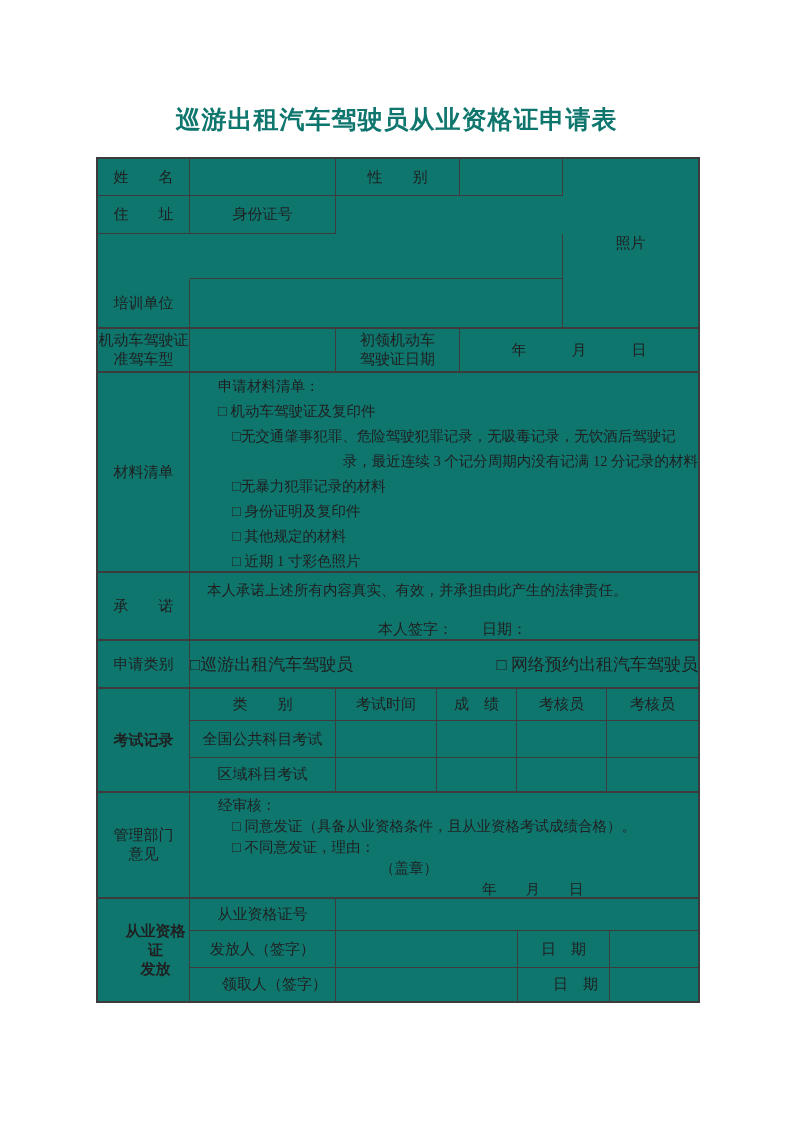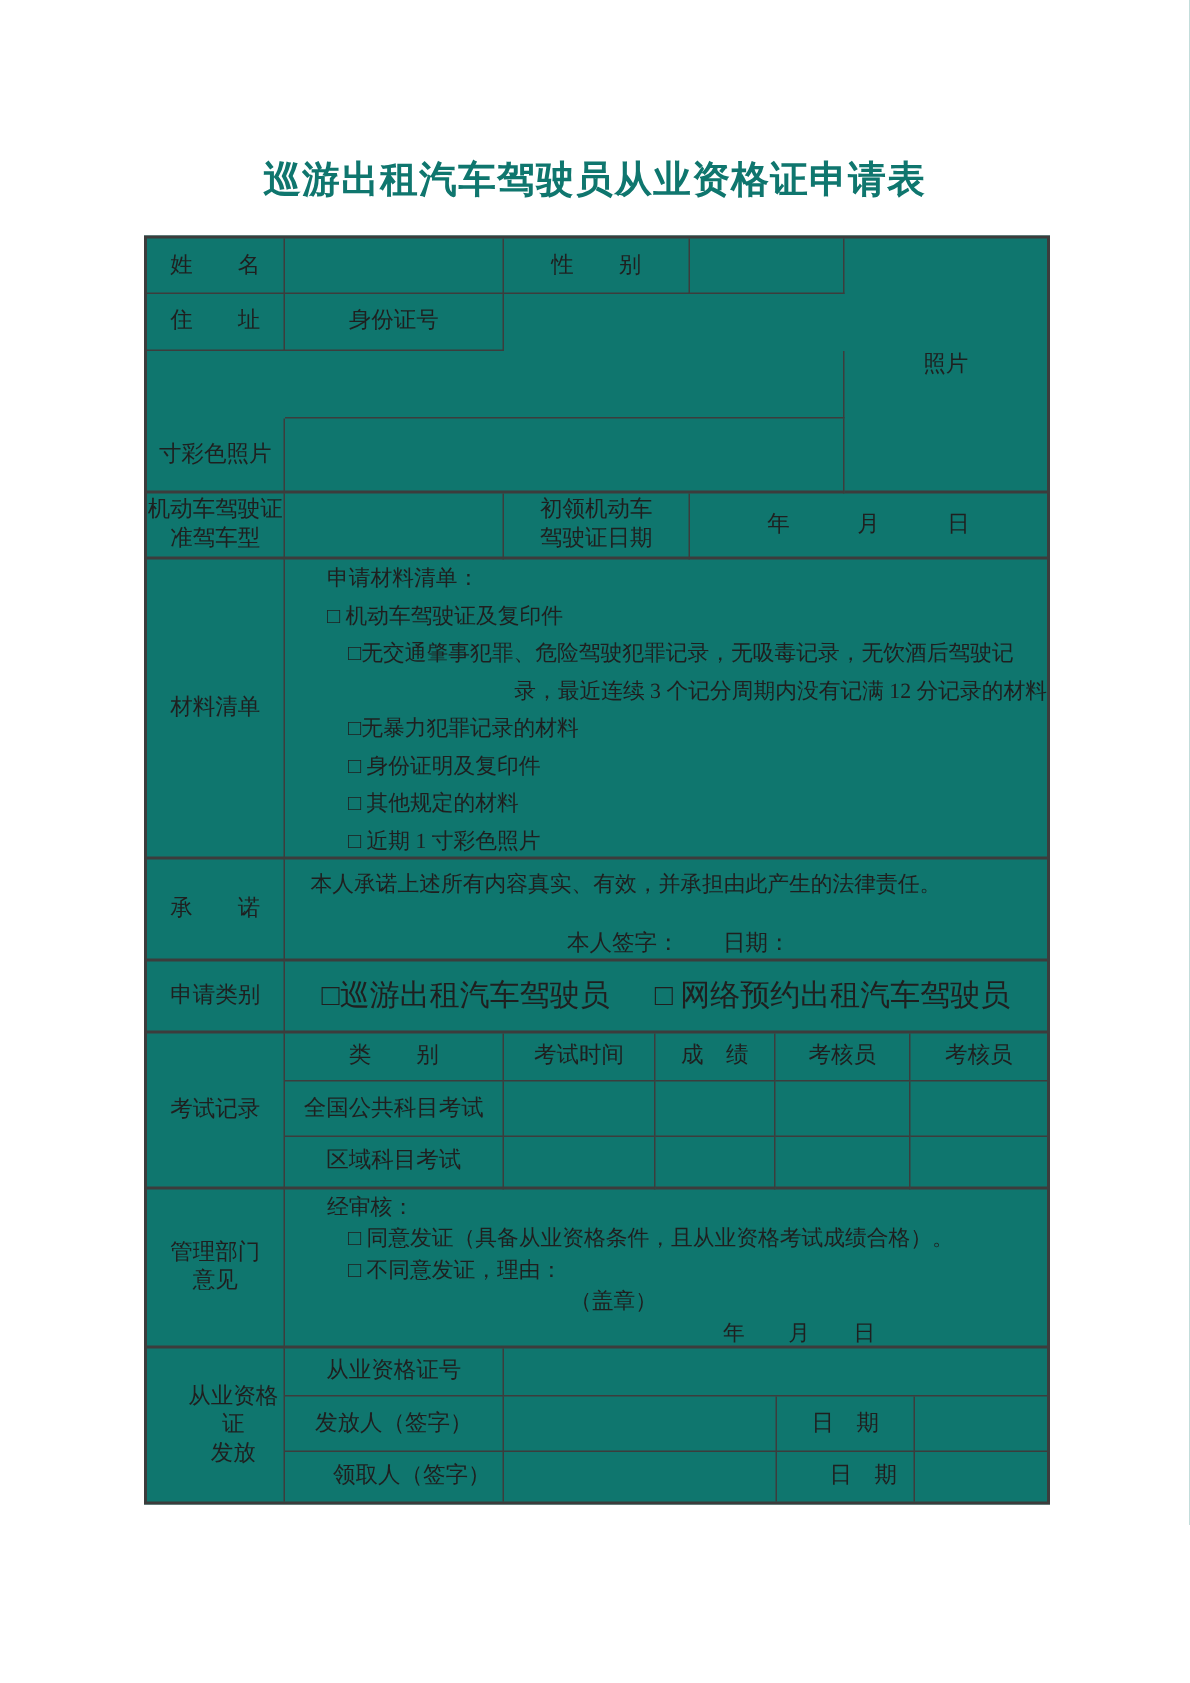--- a/index.html
+++ b/index.html
@@ -31,41 +31,41 @@
     border-right:1px solid #3c3c3c;border-bottom:1px solid #3c3c3c;
     box-sizing:border-box;display:flex;align-items:center;justify-content:center;
     font-size:15px;line-height:19px;overflow:hidden;
   }
   .nr{border-right:none;}
   .nb{border-bottom:none;padding-left:24px;}
   .bb2{border-bottom-width:2px;}
   .two{white-space:pre-line;text-align:center;}
   .span3{grid-column:2/5;}
   .photo{grid-column:5;grid-row:1/5;}
-  .rspan3{grid-row:1/4;grid-column:1;}
+  .rspan3{grid-row:1/4;grid-column:1;font-weight:bold;}
   .cspan{grid-column:3/6;}
   .content{
     display:block;align-items:initial;justify-content:initial;
     font-size:14.5px;
   }
   .mline{line-height:25px;height:25px;white-space:nowrap;}
   .aline{line-height:21px;height:21px;white-space:nowrap;}
   .matwrap{padding-top:1px;}
   .authwrap{padding-top:2px;}
   .i0{padding-left:7px;text-align:right;}
   .i1{padding-left:28px;}
   .i2{padding-left:42px;}
   .i3{padding-left:190px;}
   .i4{padding-left:292px;}
   .commit{padding-top:6px;}
   .cm-line1{padding-left:17px;line-height:22px;font-size:14.5px;white-space:nowrap;}
   .cm-line2{margin-top:17px;line-height:22px;font-size:15px;display:flex;}
   .cm-sig{margin-left:188px;}
   .cm-date{margin-left:29px;}
-  .opts{display:flex;align-items:center;justify-content:center;gap:30px;font-size:20px;}
+  .opts{display:flex;align-items:center;justify-content:space-between;gap:30px;font-size:17px;}
   .datecell{font-size:15px;}
 </style>
 </head>
 <body>
 
 <div class="page">
 
   <h1 class="title">巡游出租汽车驾驶员从业资格证申请表</h1>
 
   <div class="form">
@@ -74,21 +74,21 @@
       <div class="cell">姓　　名</div>
       <div class="cell"></div>
       <div class="cell">性　　别</div>
       <div class="cell"></div>
       <div class="cell photo nr bb2">
         <span>照片</span>
       </div>
       <div class="cell">住　　址</div>
       <div class="cell">身份证号</div>
       <div class="cell span3"></div>
-      <div class="cell bb2">寸彩色照片</div>
+      <div class="cell bb2">培训单位</div>
       <div class="cell span3 bb2"></div>
     </div>
 
     <div class="sec secB">
       <div class="cell two bb2">机动车驾驶证
 准驾车型</div>
       <div class="cell bb2"></div>
       <div class="cell two bb2">初领机动车
 驾驶证日期</div>
       <div class="cell nr bb2 datecell">

